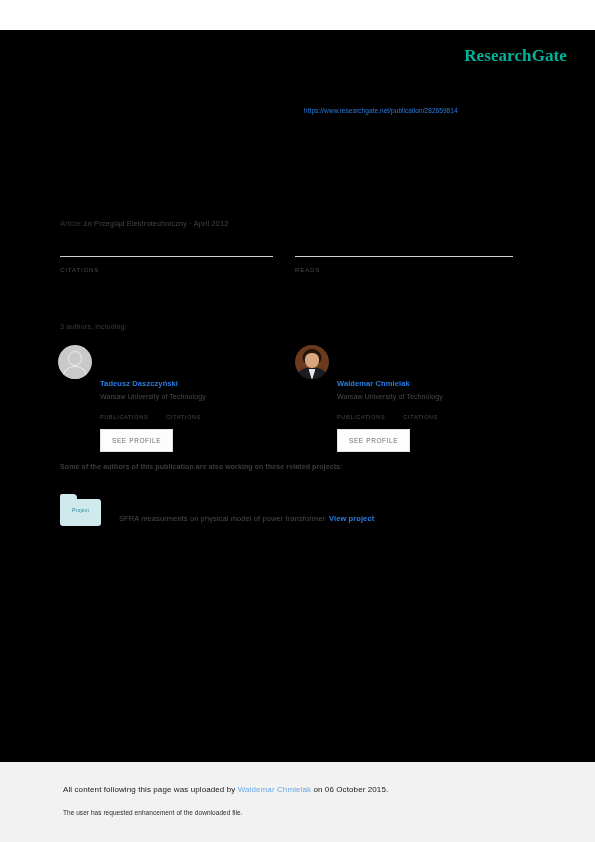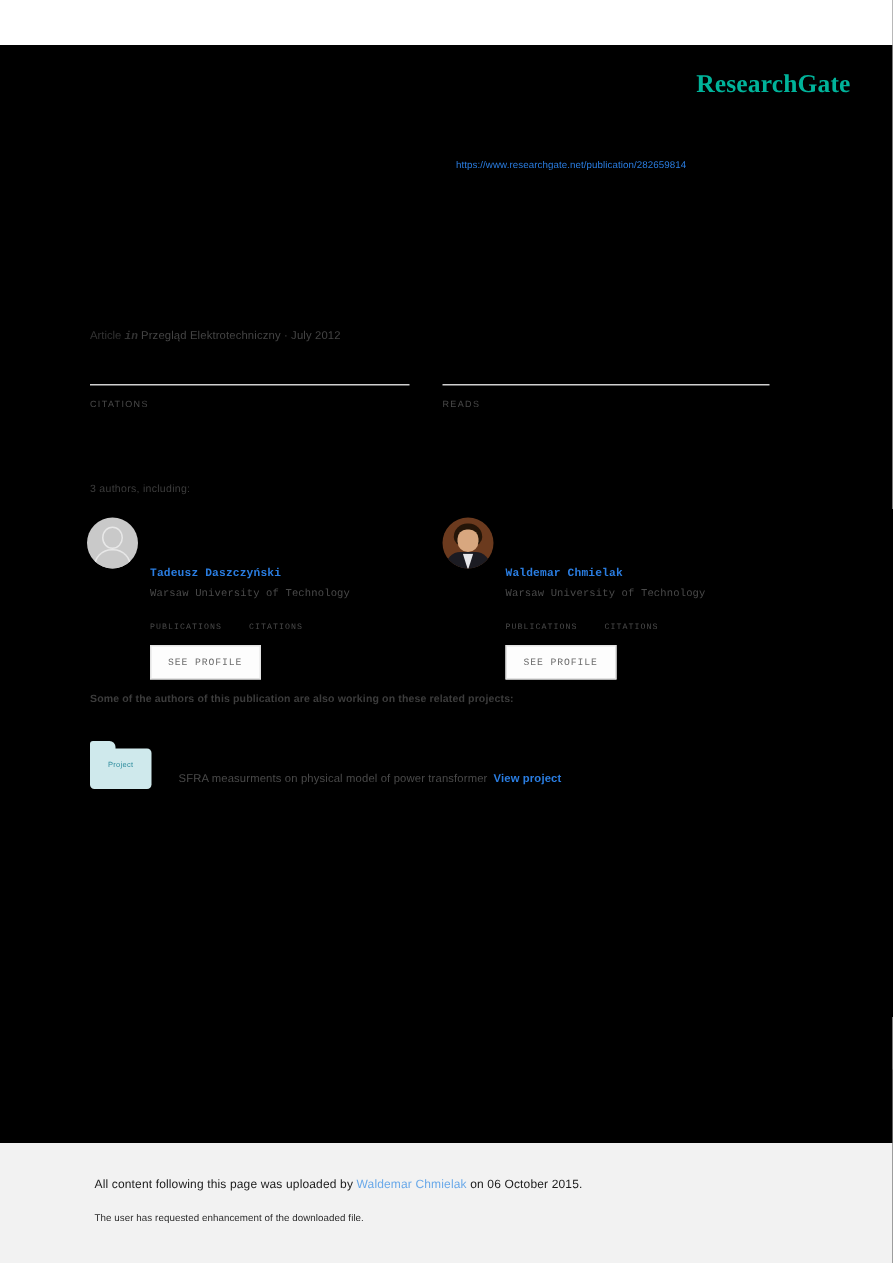--- a/index.html
+++ b/index.html
@@ -137,21 +137,20 @@
     left: 60px;
     top: 323px;
     font-size: 7px;
     color: #3d3d3d;
     letter-spacing: 0.2px;
   }
   .author {
     position: absolute;
     top: 345px;
     width: 225px;
-    font-family: Liberation Mono, monospace;
   }
   .author.first  { left: 58px; }
   .author.second { left: 295px; }
 
   .avatar {
     position: absolute;
     left: 0; top: 0;
     width: 34px; height: 34px;
     border-radius: 50%;
     overflow: hidden;
@@ -375,21 +374,21 @@
 
   <a class="rg-url" href="#">https://www.researchgate.net/publication/282659814</a>
 
   <div class="doc-type"></div>
 
   <div class="doc-title"></div>
 
   <div class="meta-line">
     <span class="meta-article">Article</span>
     <span class="meta-in">in</span>
-    <span class="meta-journal">Przegląd Elektrotechniczny · July 2012</span>
+    <span class="meta-journal">Przegląd Elektrotechniczny · April 2012</span>
   </div>
 
   <div class="stat-col left">
     <div class="stat-rule"></div>
     <div class="stat-label">CITATIONS</div>
     <div class="stat-value"></div>
   </div>
 
   <div class="stat-col right">
     <div class="stat-rule"></div>

